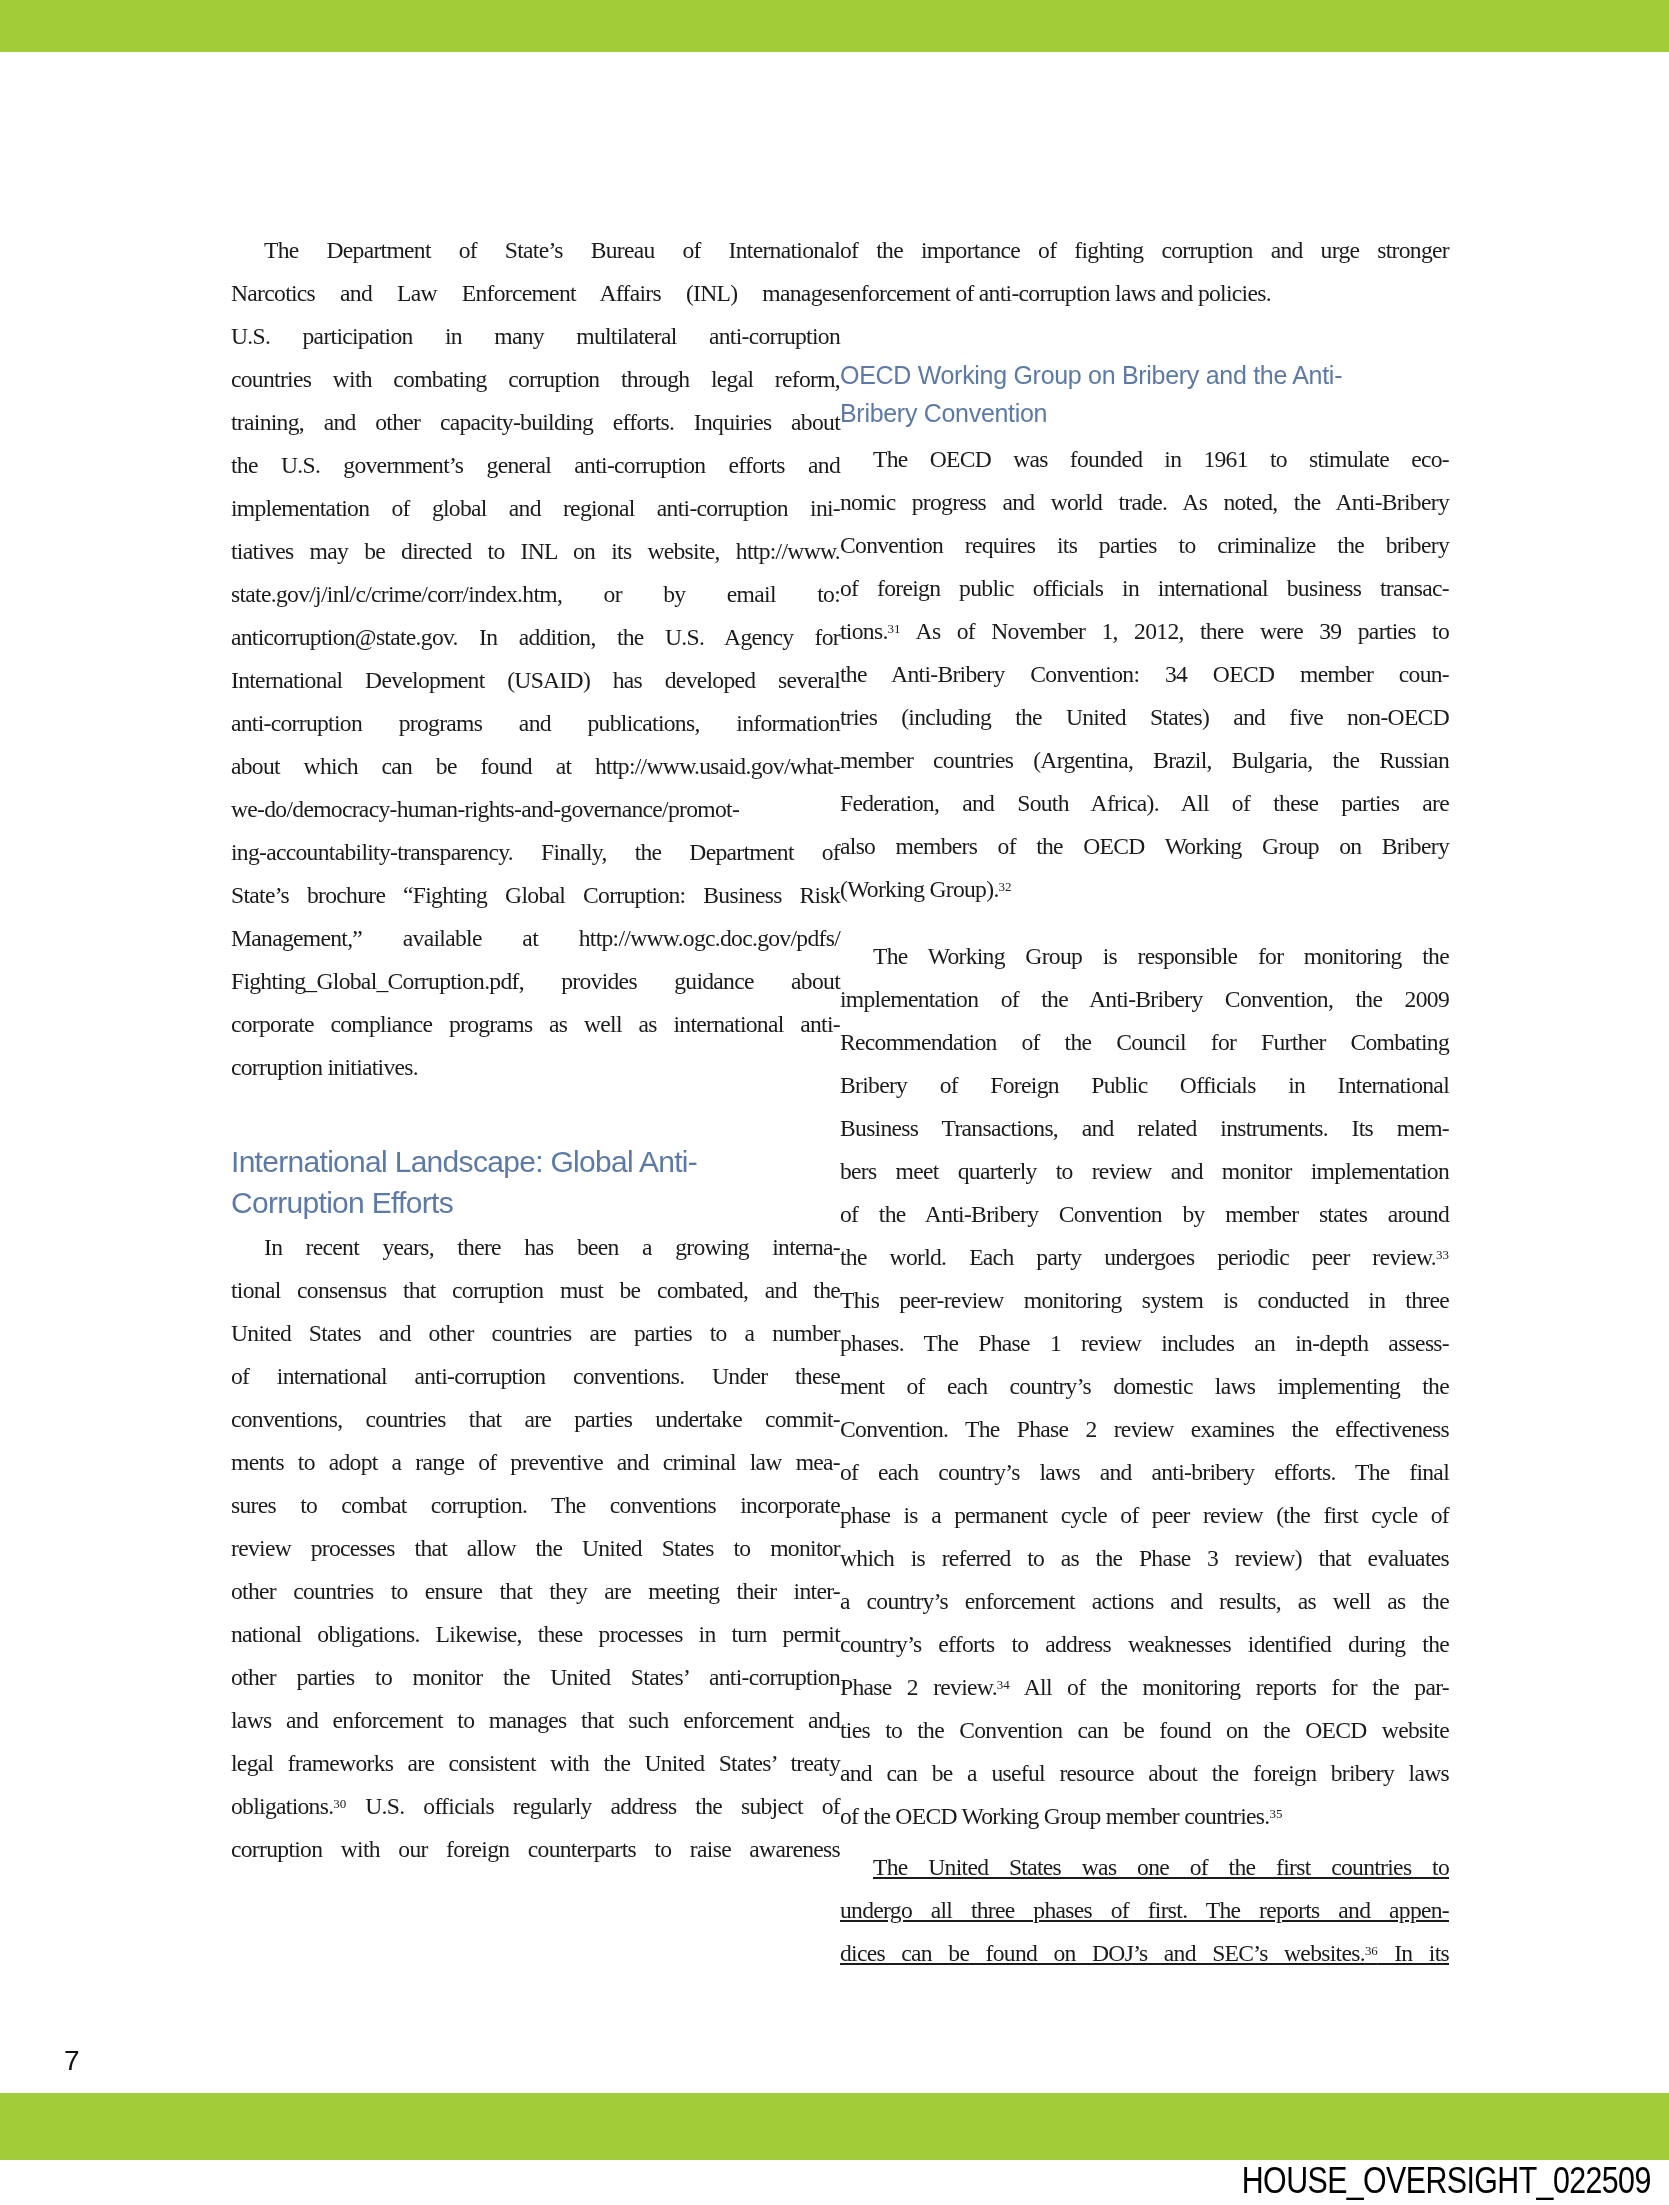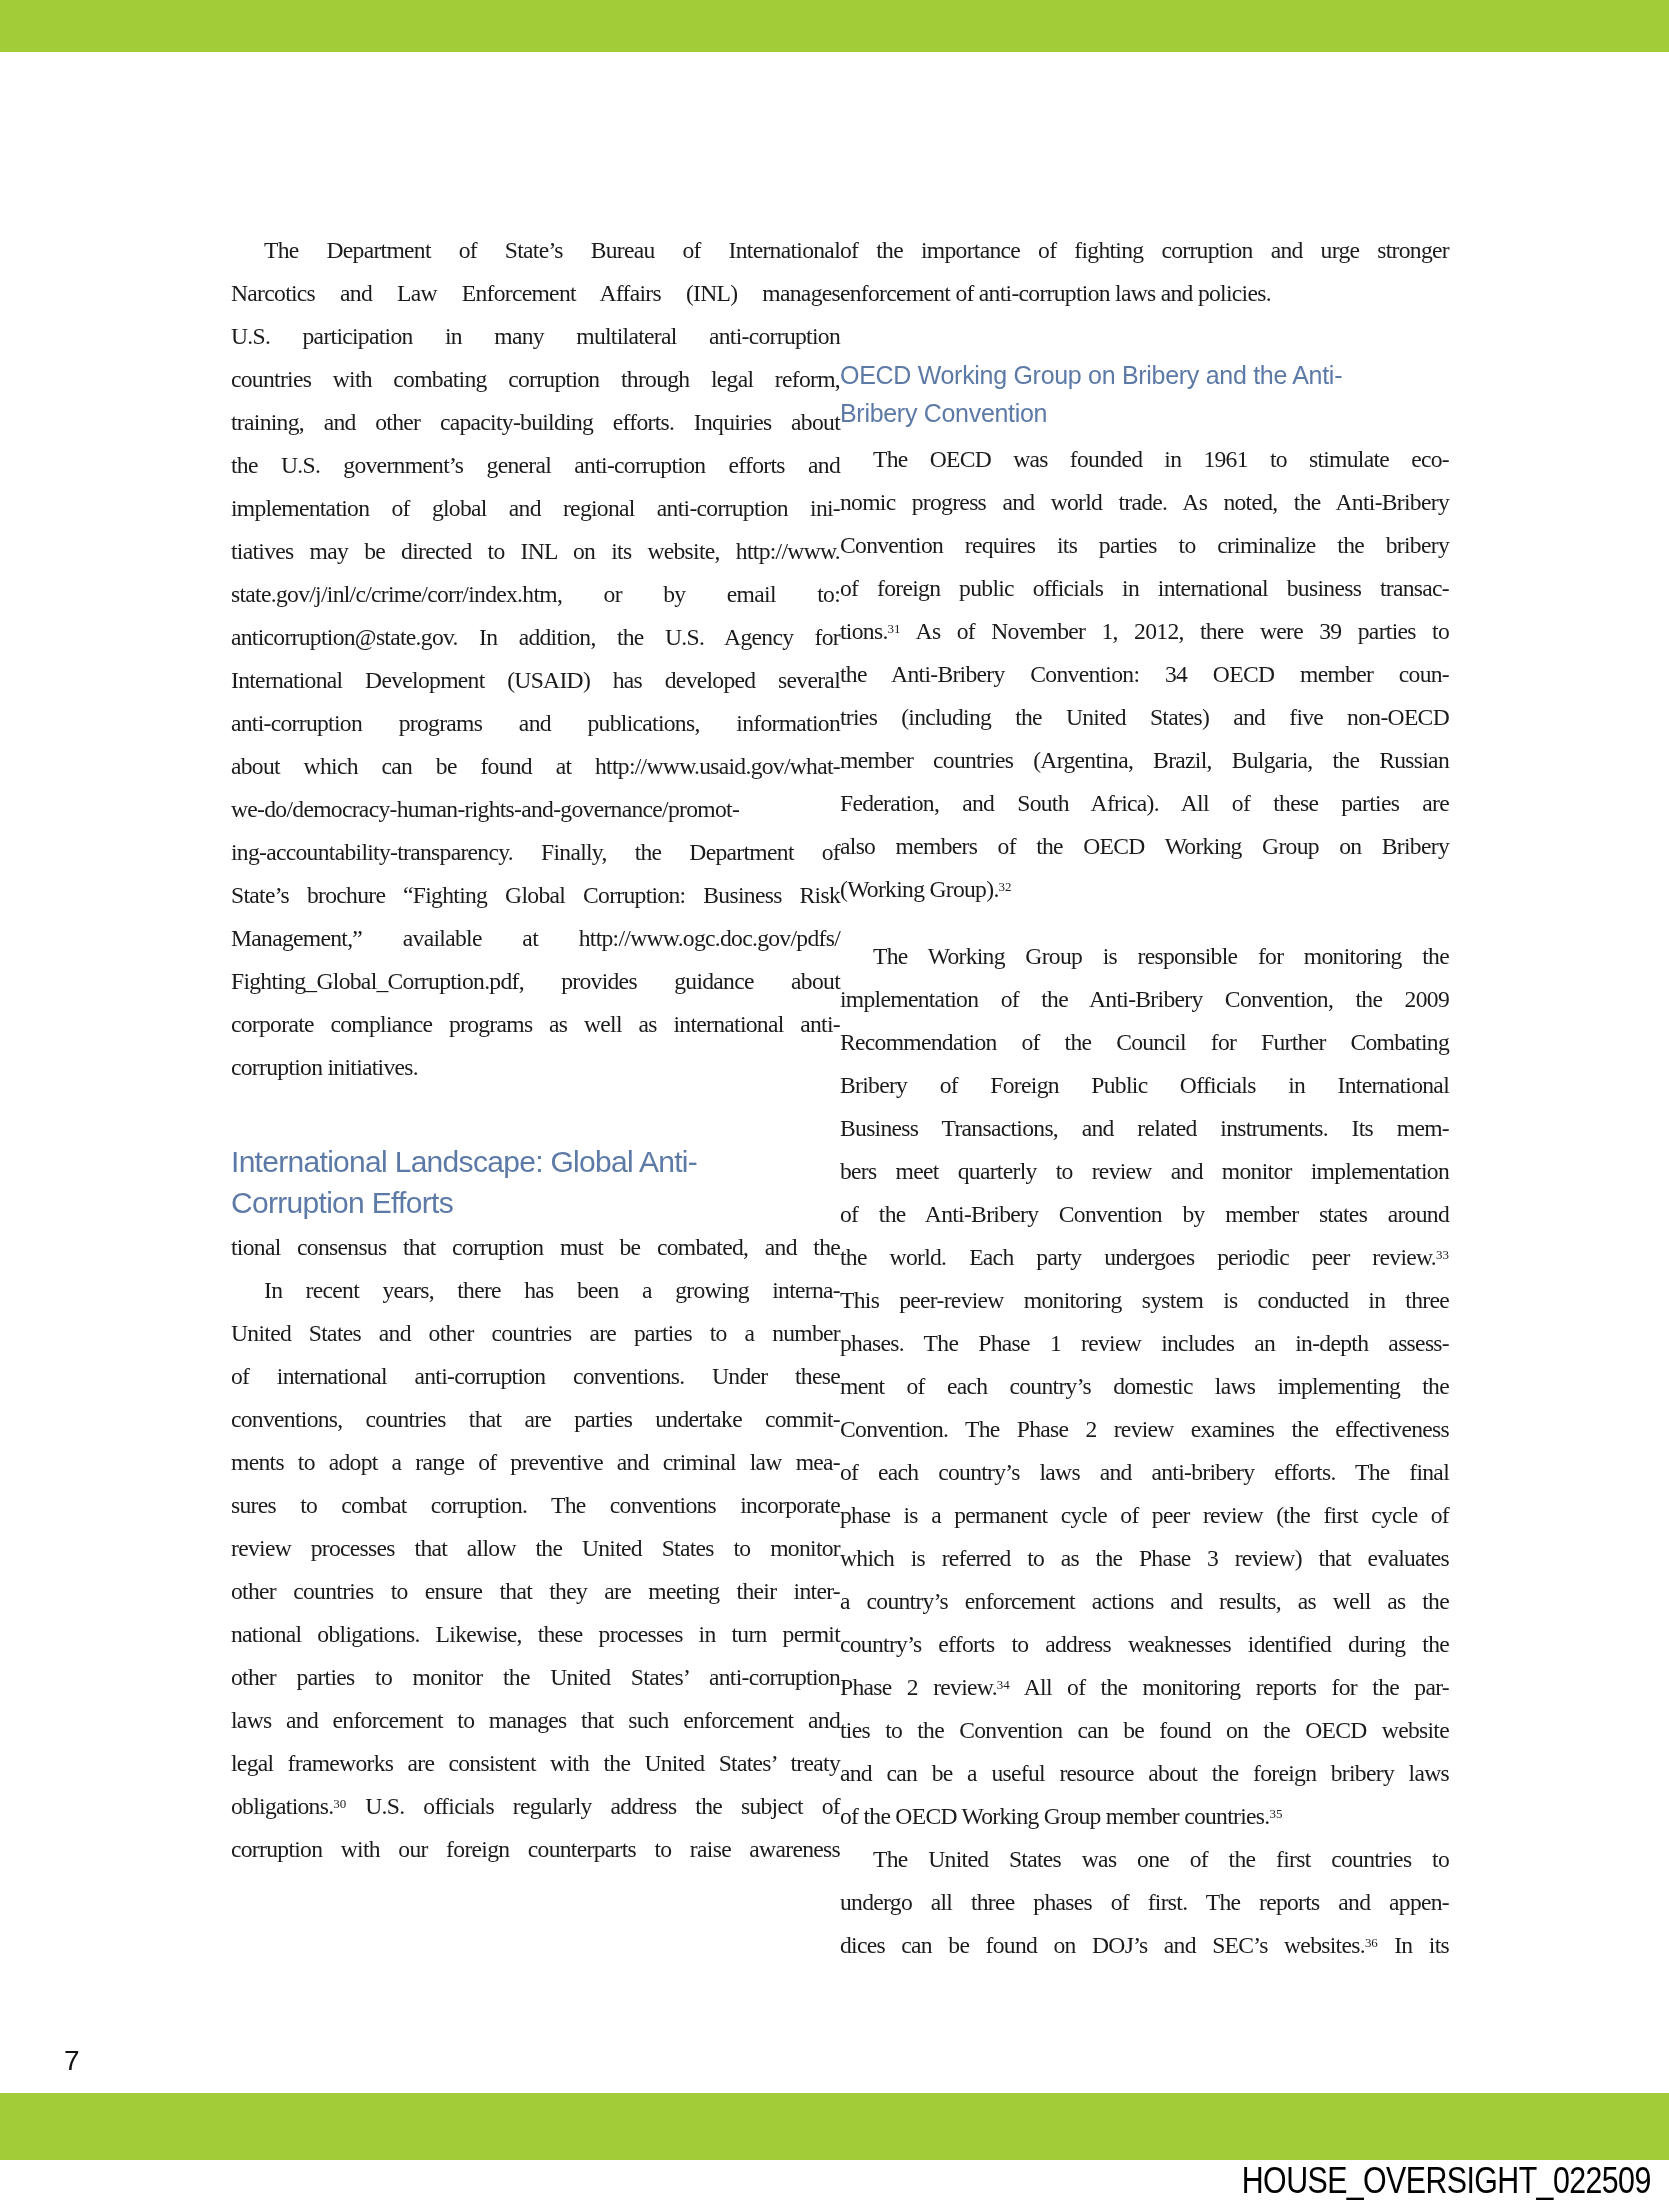--- a/index.html
+++ b/index.html
@@ -59,21 +59,21 @@
     letter-spacing:-0.7px;
   }
   .block.h1 .ln{font-size:30px;height:41px;line-height:41px;}
   .block.h2 .ln{font-size:25px;height:38px;line-height:38px;letter-spacing:-0.3px;}
   
   #blk-left-h1{margin-top:52px;}
   #blk-left-p2{margin-top:2.6px;}
   #blk-right-h2{margin-top:41px;}
   #blk-right-p2{margin-top:5.9px;}
   #blk-right-p3{margin-top:24px;}
-  #blk-right-p4{margin-top:0;}
+  #blk-right-p4{margin-top:8px;text-decoration:underline;}
   .page-number{
     position:absolute;left:64px;top:2044px;
     font-family:"Liberation Sans","DejaVu Sans",sans-serif;
     font-size:28px;line-height:33px;
     color:#111111;
   }
   .watermark{
     position:absolute;right:18.3px;top:2160px;
     font-family:"Liberation Sans","DejaVu Sans",sans-serif;
     font-size:37px;line-height:42px;
@@ -110,22 +110,22 @@
       <div class="ln j">Management,” available at http://www.ogc.doc.gov/pdfs/</div>
       <div class="ln j">Fighting_Global_Corruption.pdf, provides guidance about</div>
       <div class="ln j">corporate compliance programs as well as international anti-</div>
       <div class="ln">corruption initiatives.</div>
     </div>
     <div class="block h1" id="blk-left-h1">
       <div class="ln">International Landscape: Global Anti-</div>
       <div class="ln">Corruption Efforts</div>
     </div>
     <div class="block p" id="blk-left-p2">
+      <div class="ln j ind">In recent years, there has been a growing interna-</div>
       <div class="ln j">tional consensus that corruption must be combated, and the</div>
-      <div class="ln j ind">In recent years, there has been a growing interna-</div>
       <div class="ln j">United States and other countries are parties to a number</div>
       <div class="ln j">of international anti-corruption conventions. Under these</div>
       <div class="ln j">conventions, countries that are parties undertake commit-</div>
       <div class="ln j">ments to adopt a range of preventive and criminal law mea-</div>
       <div class="ln j">sures to combat corruption. The conventions incorporate</div>
       <div class="ln j">review processes that allow the United States to monitor</div>
       <div class="ln j">other countries to ensure that they are meeting their inter-</div>
       <div class="ln j">national obligations. Likewise, these processes in turn permit</div>
       <div class="ln j">other parties to monitor the United States’ anti-corruption</div>
       <div class="ln j">laws and enforcement to manages that such enforcement and</div>

